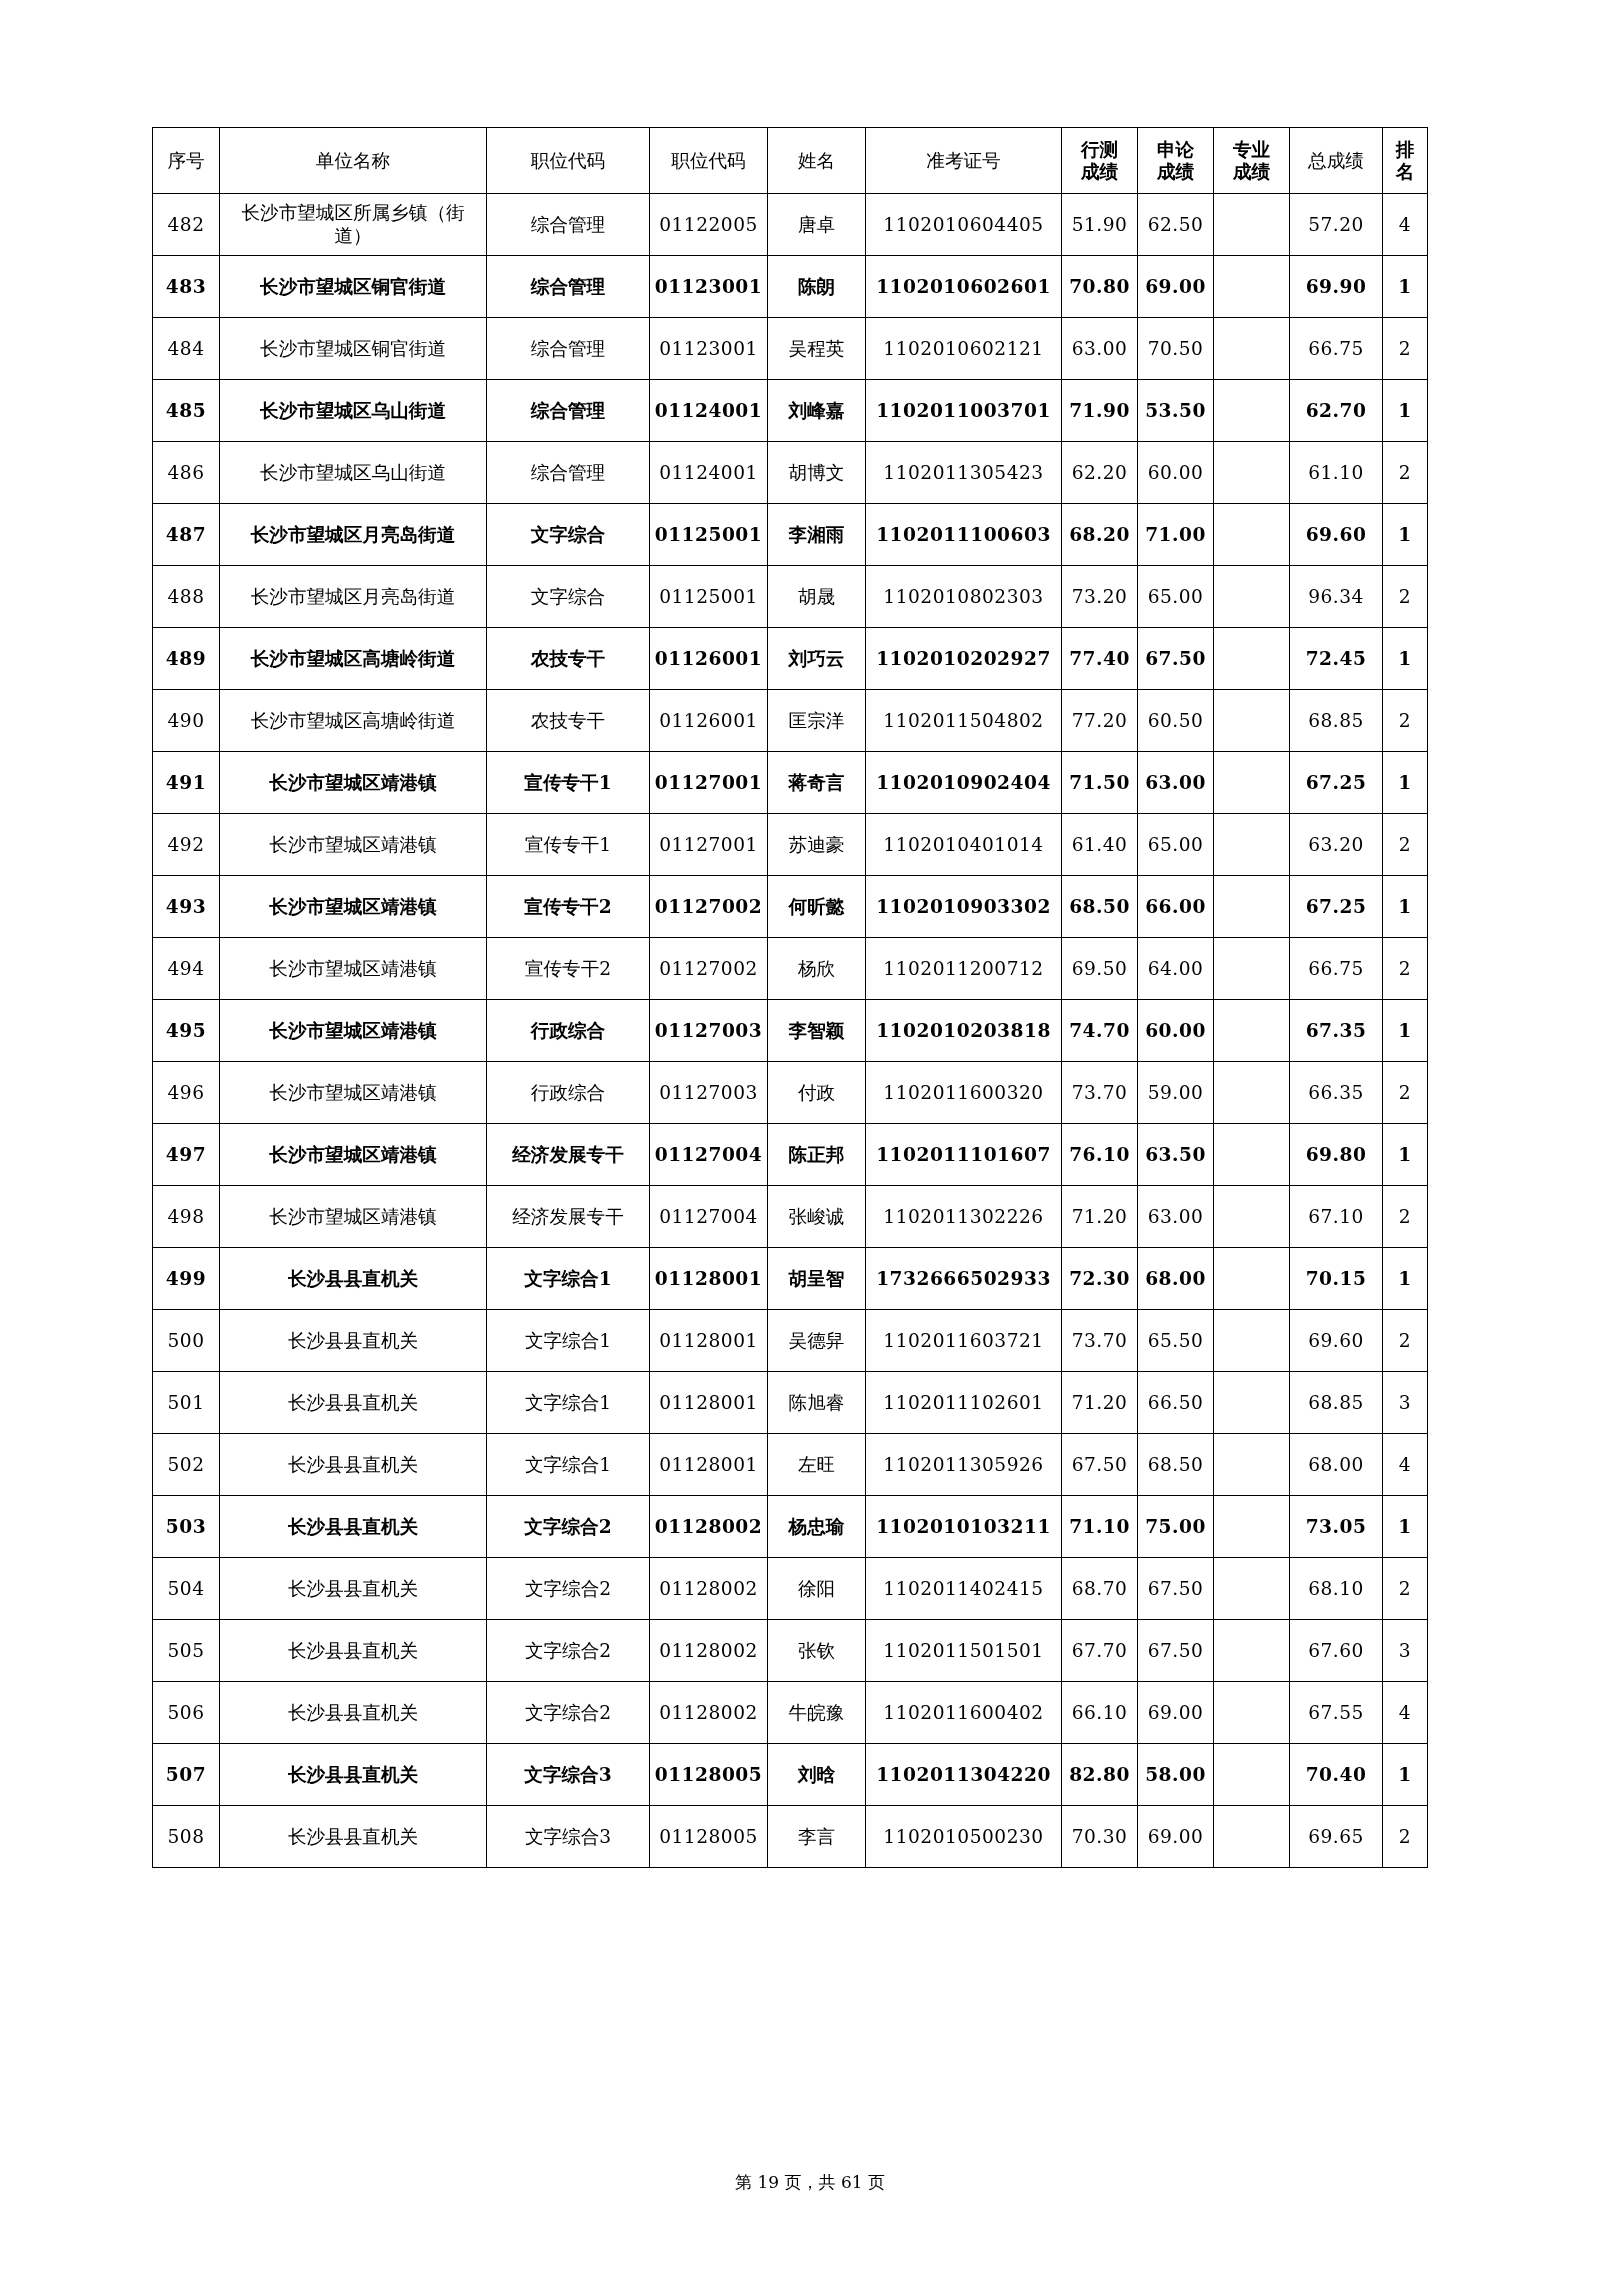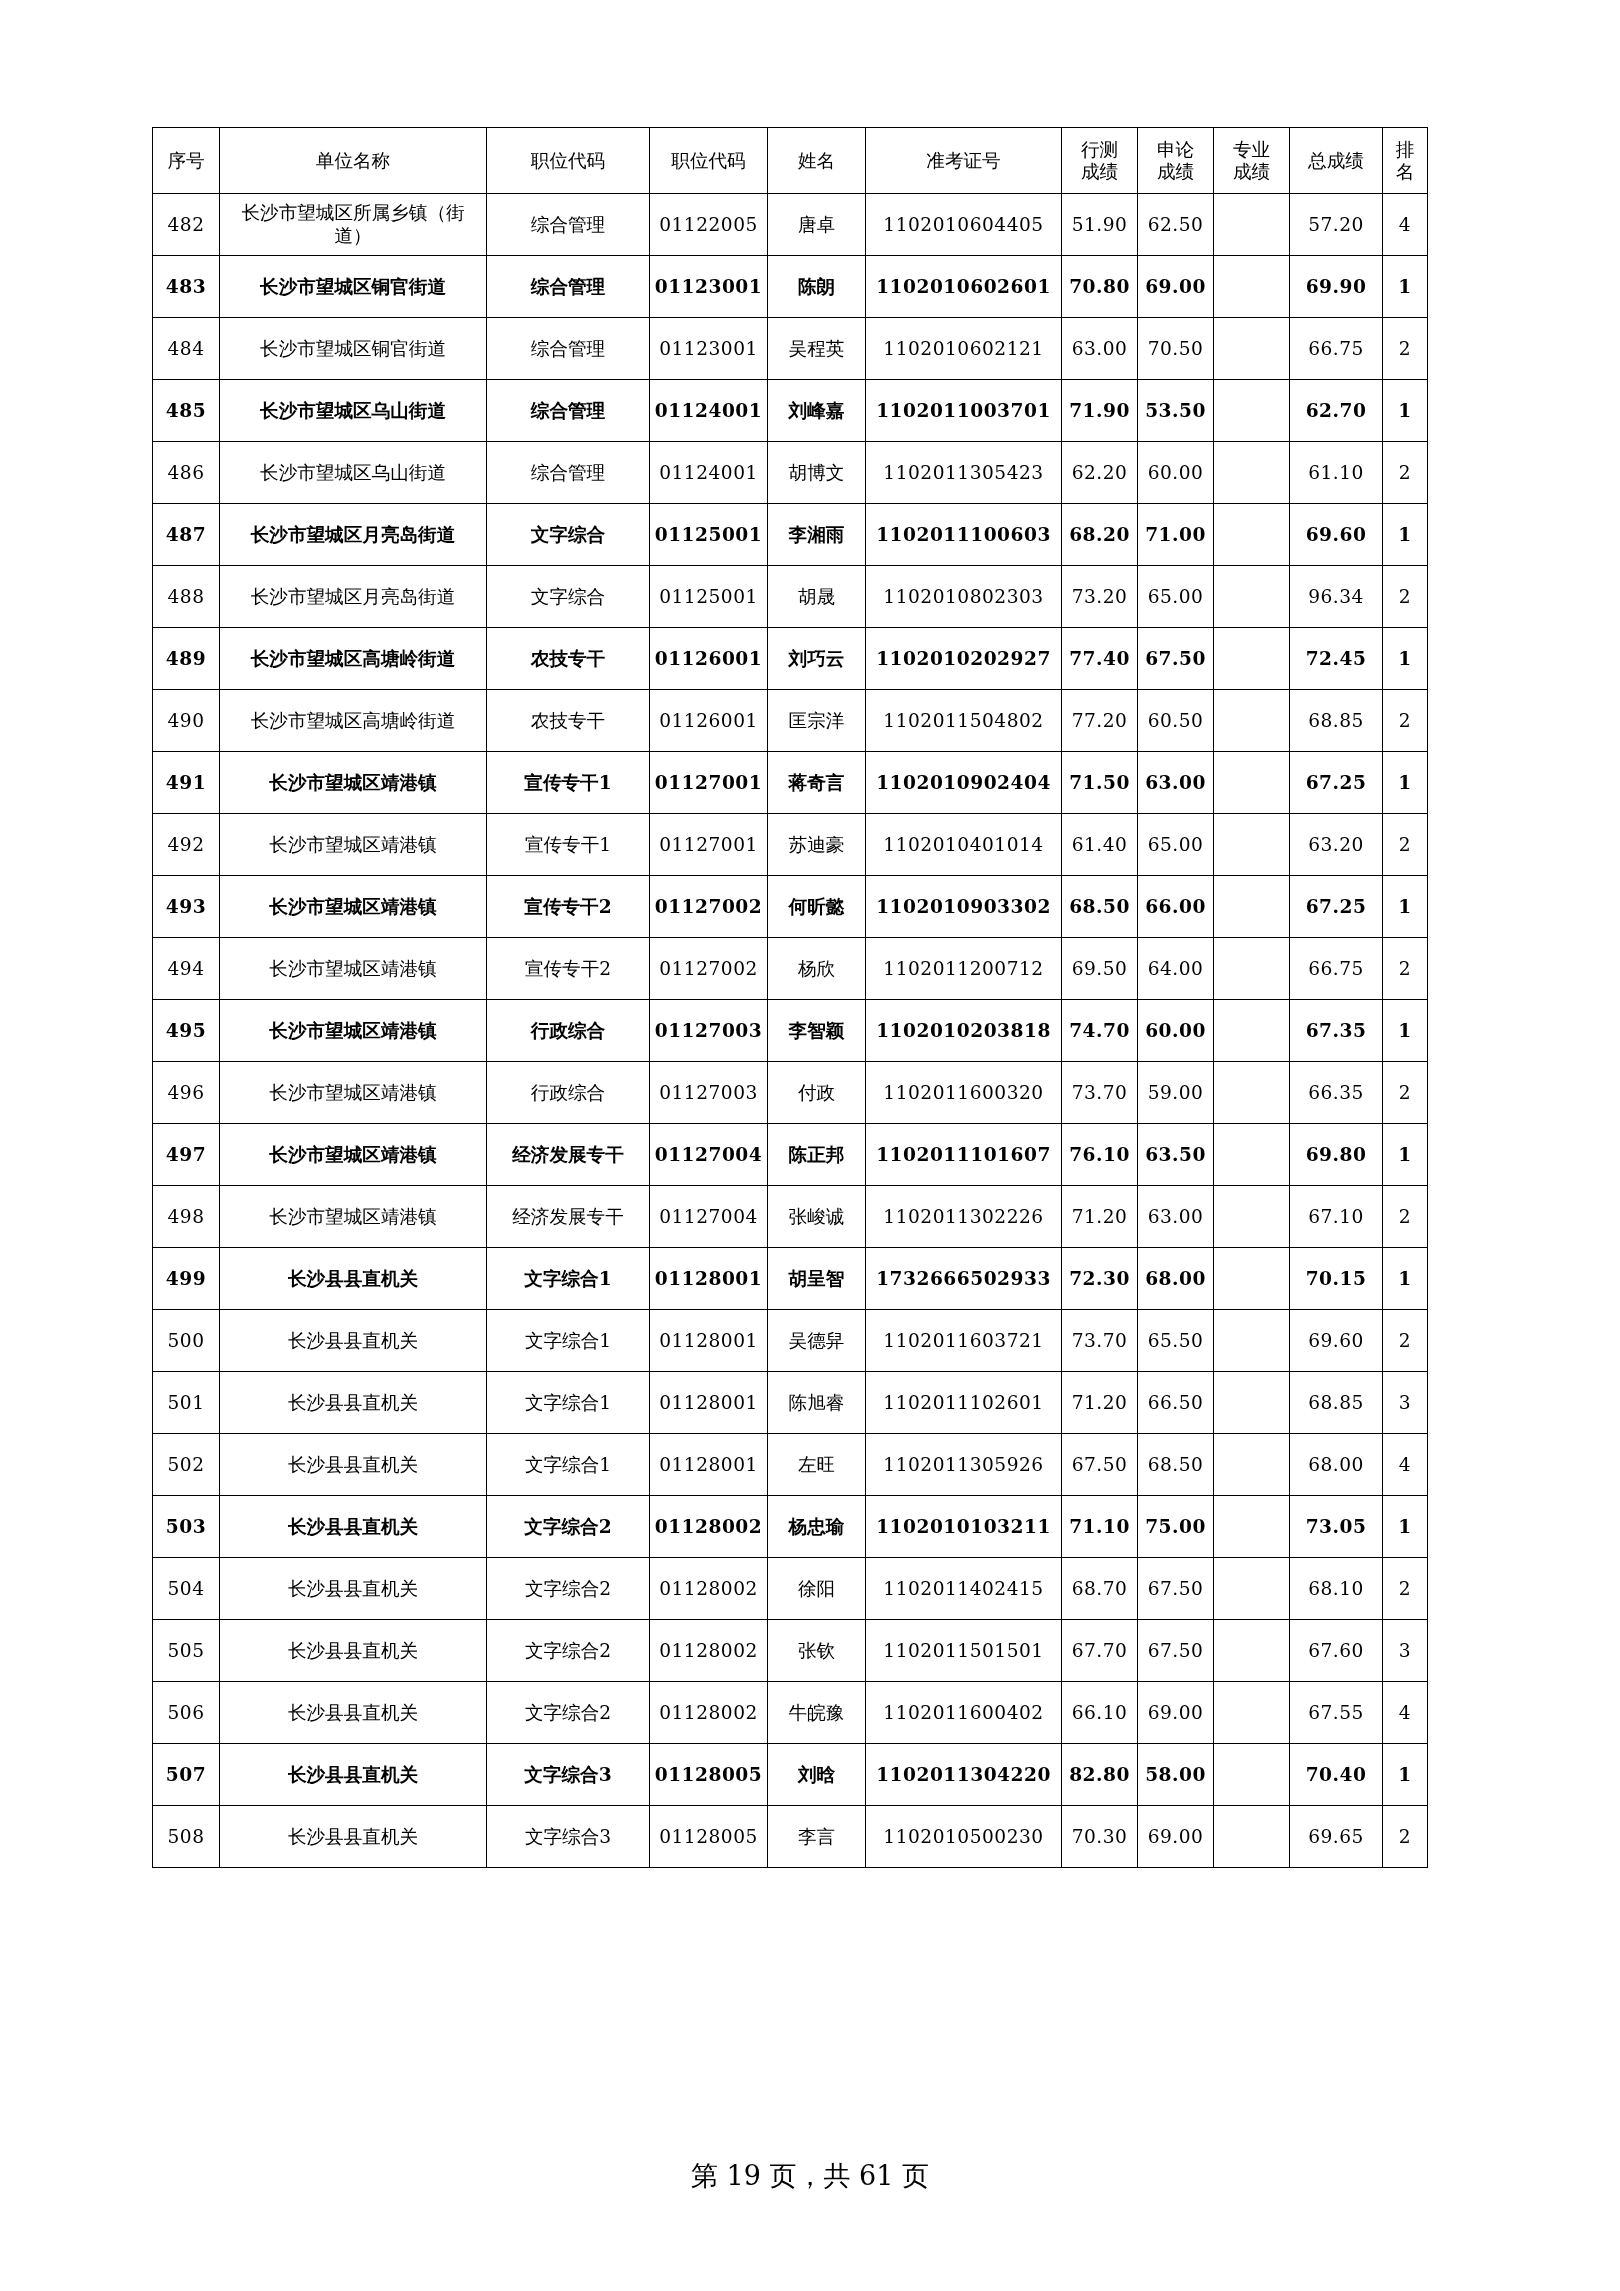--- a/index.html
+++ b/index.html
@@ -37,20 +37,21 @@
     line-height: 1.25;
     font-family: "DejaVu Serif", "Liberation Serif", serif;
   }
   thead td {
     height: 65px;
     font-size: 18.6px;
   }
   thead td .two-line {
     display: block;
     line-height: 1.15;
+    font-weight: bold;
   }
   tbody tr {
     height: 61px;
   }
   tbody td {
     height: 61px;
   }
   .num-cell {
     font-family: "DejaVu Serif", "Liberation Serif", serif;
     letter-spacing: 0.5px;
@@ -73,21 +74,21 @@
     display: block;
     line-height: 1.2;
     padding: 0 5.9px;
   }
   .footer {
     position: absolute;
     left: 0;
     right: 0;
     bottom: 98px;
     text-align: center;
-    font-size: 27px;
+    font-size: 17px;
     font-family: "DejaVu Serif", "Liberation Serif", serif;
   }
 </style>
 </head>
 <body>
 
 <div class="page">
 
   <table class="score-table">
     <colgroup>

